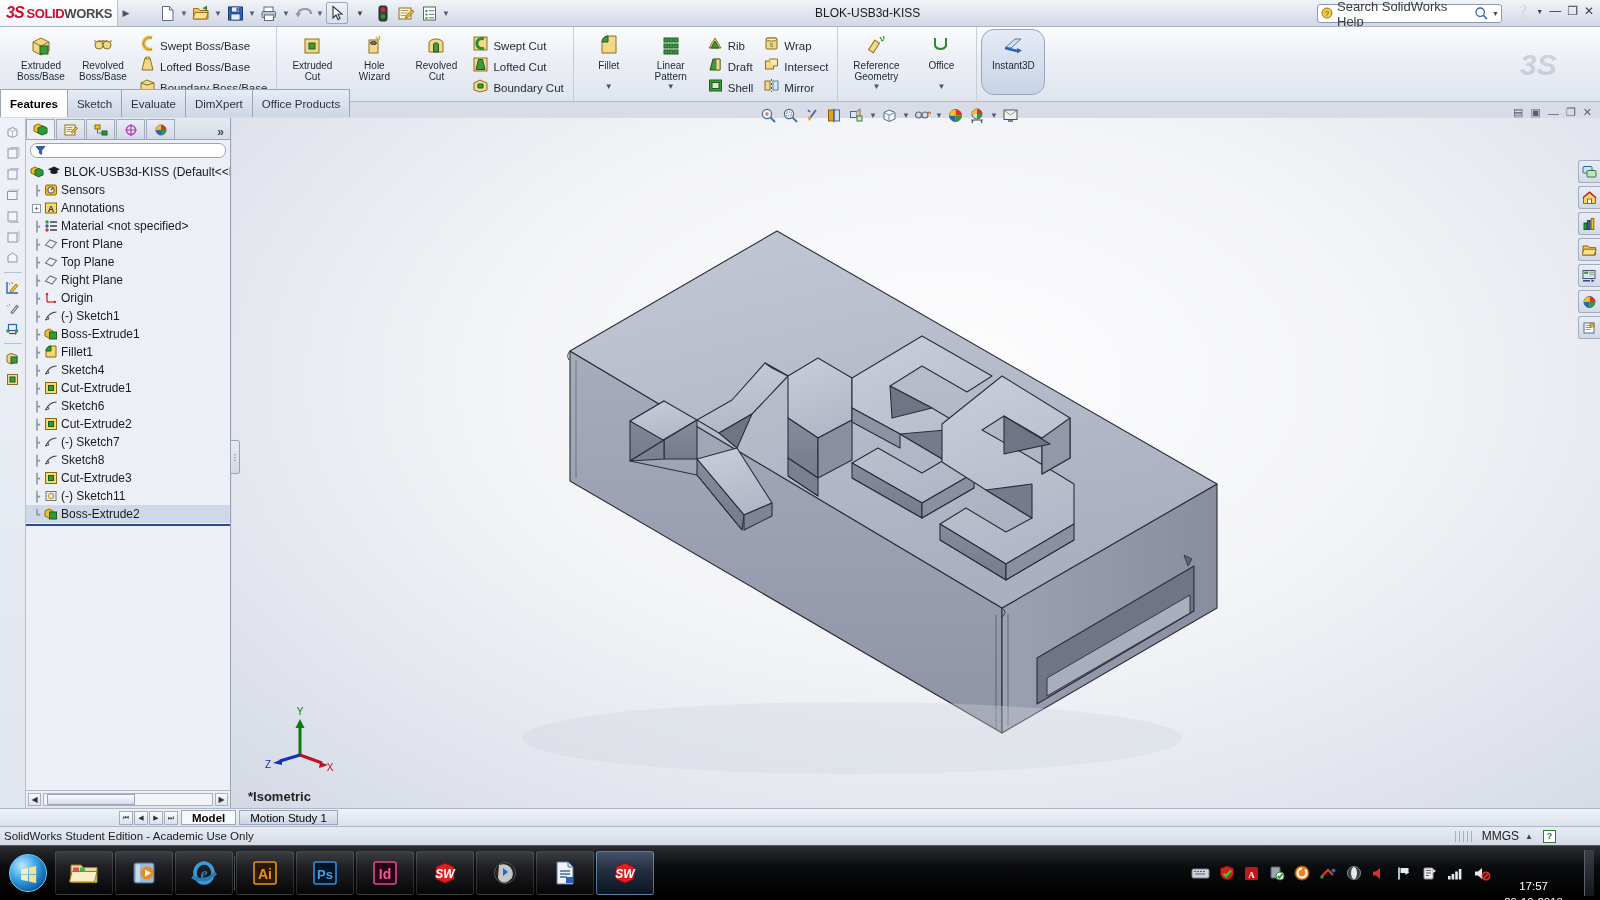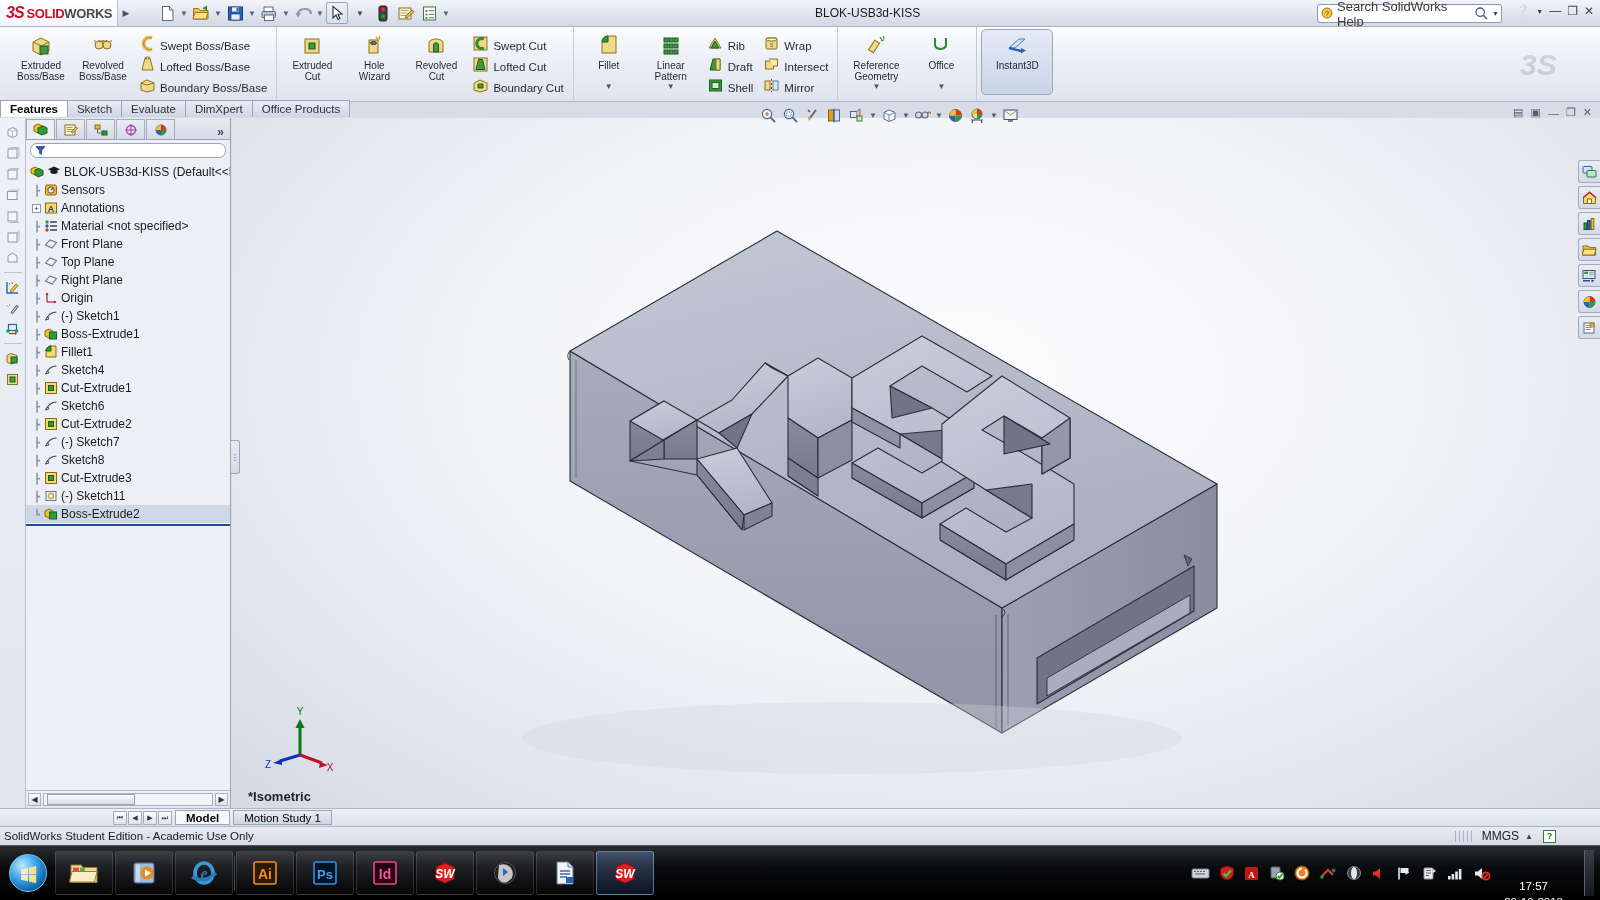--- a/index.html
+++ b/index.html
@@ -49,34 +49,34 @@
     background:linear-gradient(#fbfcfe,#edf0f6 40%,#dfe4ee);
     border-bottom:1px solid #b4bccb;
     display:flex; align-items:flex-start; overflow:hidden;
   }
   .rgroup{ display:flex; height:75px; align-items:flex-start; padding:2px 4px 0 4px; border-right:1px solid #c6ccd8;}
   .rbig{
     width:62px; height:66px; display:flex; flex-direction:column; align-items:center;
     justify-content:flex-start; padding-top:4px; text-align:center; line-height:1.12;
     font-size:10px; color:#1f2530; border:1px solid transparent; border-radius:3px;
   }
-  .rbig.boxed{ width:72px; border:1px solid #9aa6ba; background:linear-gradient(#e5eaf6,#c9d4e8); border-radius:5px;}
+  .rbig.boxed{ width:64px; border:1px solid #9aa6ba; background:linear-gradient(#e5eaf6,#c9d4e8); border-radius:13px;}
   .rico{ width:24px; height:24px; margin-bottom:2px; }
   .rsmallcol{ display:flex; flex-direction:column; justify-content:flex-start; padding-top:3px; }
   .rsmall{
     display:flex; align-items:flex-end; gap:4px; height:21px; padding:0 4px;
     font-size:11.5px; color:#1f2530; border:1px solid transparent; border-radius:3px;
   }
   .rsmall .rico{ width:17px; height:17px; margin-bottom:0;}
   .gcaret{ text-align:center; font-size:8px; color:#4a5360; margin-top:1px;}
 
   
   .tabs{ position:absolute; left:0; top:100px; height:17px; display:flex; align-items:flex-end; z-index:6;}
   .tab{
-    height:17px; padding:0 9px; font-size:11.5px; color:#2a3140;
+    height:28px; padding:0 9px; font-size:11.5px; color:#2a3140;
     background:linear-gradient(#e8ecf4,#ced6e4); border:1px solid #9aa5b8;
     border-bottom:none; display:flex; align-items:center; margin-right:-1px;
   }
   .tab.active{ background:#fff; font-weight:bold; color:#000;}
 
   
   .viewbar{
     position:absolute; left:758px; top:103px; height:24px;
     display:flex; align-items:center; gap:1px; z-index:5;
   }
@@ -138,21 +138,21 @@
     position:absolute; right:0; top:160px; width:22px;
     display:flex; flex-direction:column; gap:3px; z-index:8;
   }
   .tpbtn{ width:22px; height:23px; display:flex; align-items:center; justify-content:center;
     background:linear-gradient(#e9edf5,#d2d9e8); border:1px solid #a3acbc; border-right:none; border-radius:3px 0 0 3px;}
 
   
   .sheetbar{
     position:absolute; left:0; top:808px; width:1600px; height:18px;
     background:linear-gradient(#eef1f7,#dce1eb); border-top:1px solid #aeb6c4;
-    display:flex; align-items:center; padding-left:2px; gap:1px;
+    display:flex; align-items:center; padding-left:8px; gap:1px;
   }
   .navbtn{ width:14px; height:14px; border:1px solid #a3acbc; background:linear-gradient(#fafbfe,#dce2ec);
     display:flex; align-items:center; justify-content:center; font-size:7px; color:#333;}
   .sheettab{ height:15px; padding:0 10px; font-size:11.5px; display:flex; align-items:center;
     border:1px solid #9aa5b8; background:linear-gradient(#e8ecf4,#cdd5e3); margin-left:2px;}
   .sheettab.active{ background:#f6f8fb; font-weight:bold;}
   .statusbar{
     position:absolute; left:0; top:826px; width:1600px; height:19px;
     background:linear-gradient(#e7ebf3,#d5dbe6); border-top:1px solid #aeb6c4;
     display:flex; align-items:center; font-size:11.5px; color:#1b1b1b; padding:0 4px;

